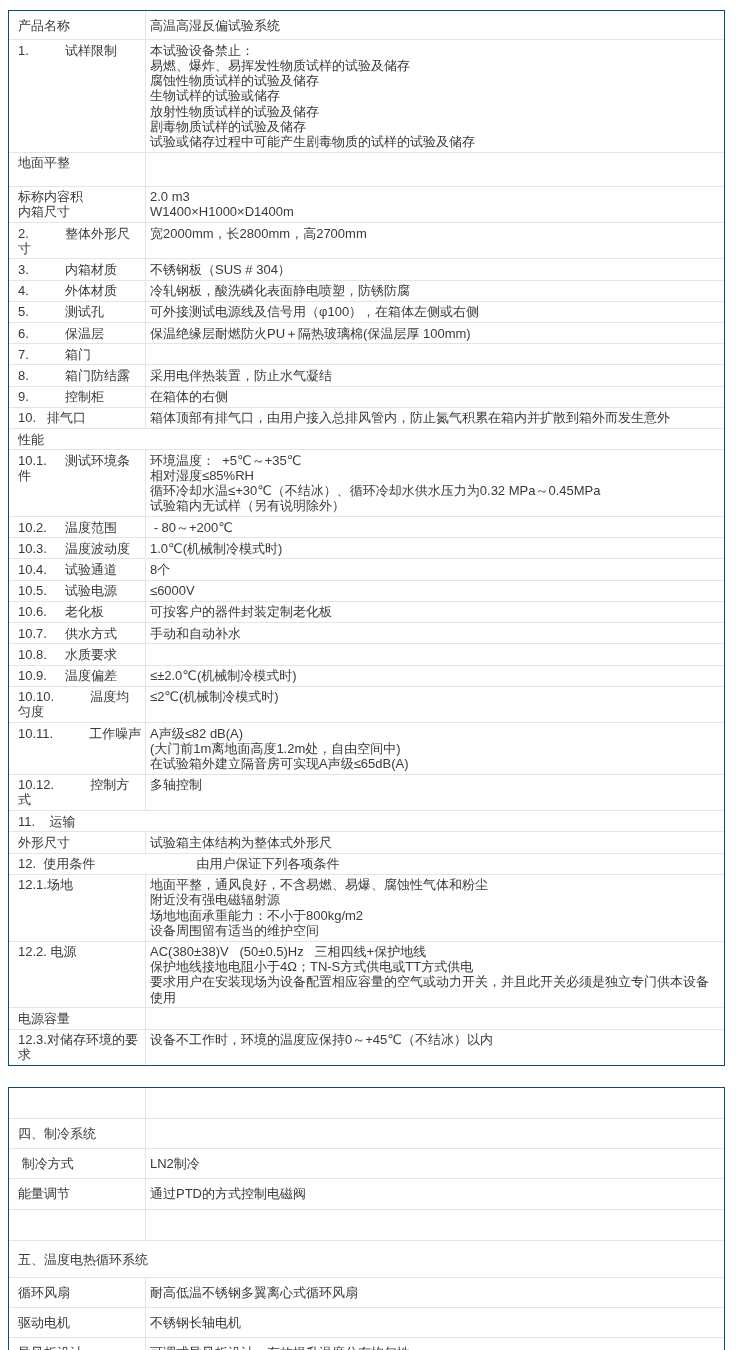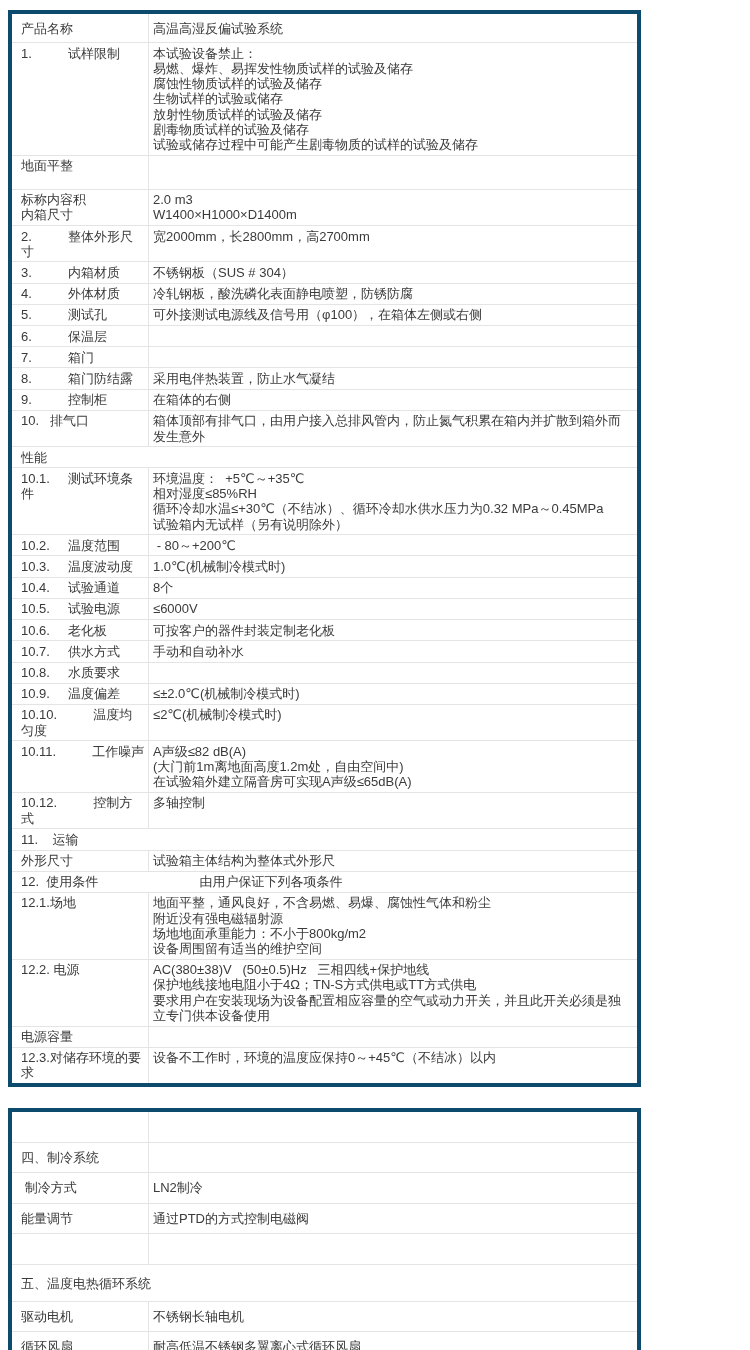--- a/index.html
+++ b/index.html
@@ -4,22 +4,22 @@
 <style>
   html,body{margin:0;padding:0;background:#ffffff;}
   body{
     width:750px;height:1350px;overflow:hidden;
     font-family:"Liberation Sans","DejaVu Sans",sans-serif;
     font-size:13px;color:#3a3a3a;
     -webkit-font-smoothing:antialiased;
   }
   .doc{padding:10px 7px 0 8px;}
   .tbl{
-    width:633px;box-sizing:border-box;
-    border:4px solid #0c4a6e;
+    width:717px;box-sizing:border-box;
+    border:1px solid #0c4a6e;
     background:#ffffff;
   }
   .row{display:flex;border-bottom:1px solid #e4e4e4;align-items:stretch;}
   .row:last-child{border-bottom:none;}
   .cl,.cv,.cs{
     box-sizing:border-box;
     white-space:pre-wrap;
     word-break:break-all;
     line-height:15.2px;
     padding-top:2.5px;padding-bottom:2.5px;
@@ -77,20 +77,21 @@
       <div class="row">
         <div class="cl">4.          外体材质</div>
         <div class="cv">冷轧钢板，酸洗磷化表面静电喷塑，防锈防腐</div>
       </div>
       <div class="row">
         <div class="cl">5.          测试孔</div>
         <div class="cv">可外接测试电源线及信号用（φ100），在箱体左侧或右侧</div>
       </div>
       <div class="row">
         <div class="cl">6.          保温层</div>
+        <div class="cv">保温绝缘层耐燃防火PU＋隔热玻璃棉(保温层厚 100mm)</div>
       </div>
       <div class="row">
         <div class="cl">7.          箱门</div>
       </div>
       <div class="row">
         <div class="cl">8.          箱门防结露</div>
         <div class="cv">采用电伴热装置，防止水气凝结</div>
       </div>
       <div class="row">
         <div class="cl">9.          控制柜</div>
@@ -204,25 +205,25 @@
         <div class="cv">通过PTD的方式控制电磁阀</div>
       </div>
       <div class="row empty-row">
         <div class="cl"></div>
         <div class="cv"></div>
       </div>
       <div class="row span">
         <div class="cs">五、温度电热循环系统</div>
       </div>
       <div class="row">
+        <div class="cl">循环风扇</div>
+        <div class="cv">耐高低温不锈钢多翼离心式循环风扇</div>
+      </div>
+      <div class="row">
         <div class="cl">驱动电机</div>
         <div class="cv">不锈钢长轴电机</div>
-      </div>
-      <div class="row">
-        <div class="cl">循环风扇</div>
-        <div class="cv">耐高低温不锈钢多翼离心式循环风扇</div>
       </div>
       <div class="row">
         <div class="cl">导风板设计</div>
         <div class="cv">可调式导风板设计，有效提升温度分布均匀性</div>
       </div>
     </section>
 </div>
 
 </body></html>

